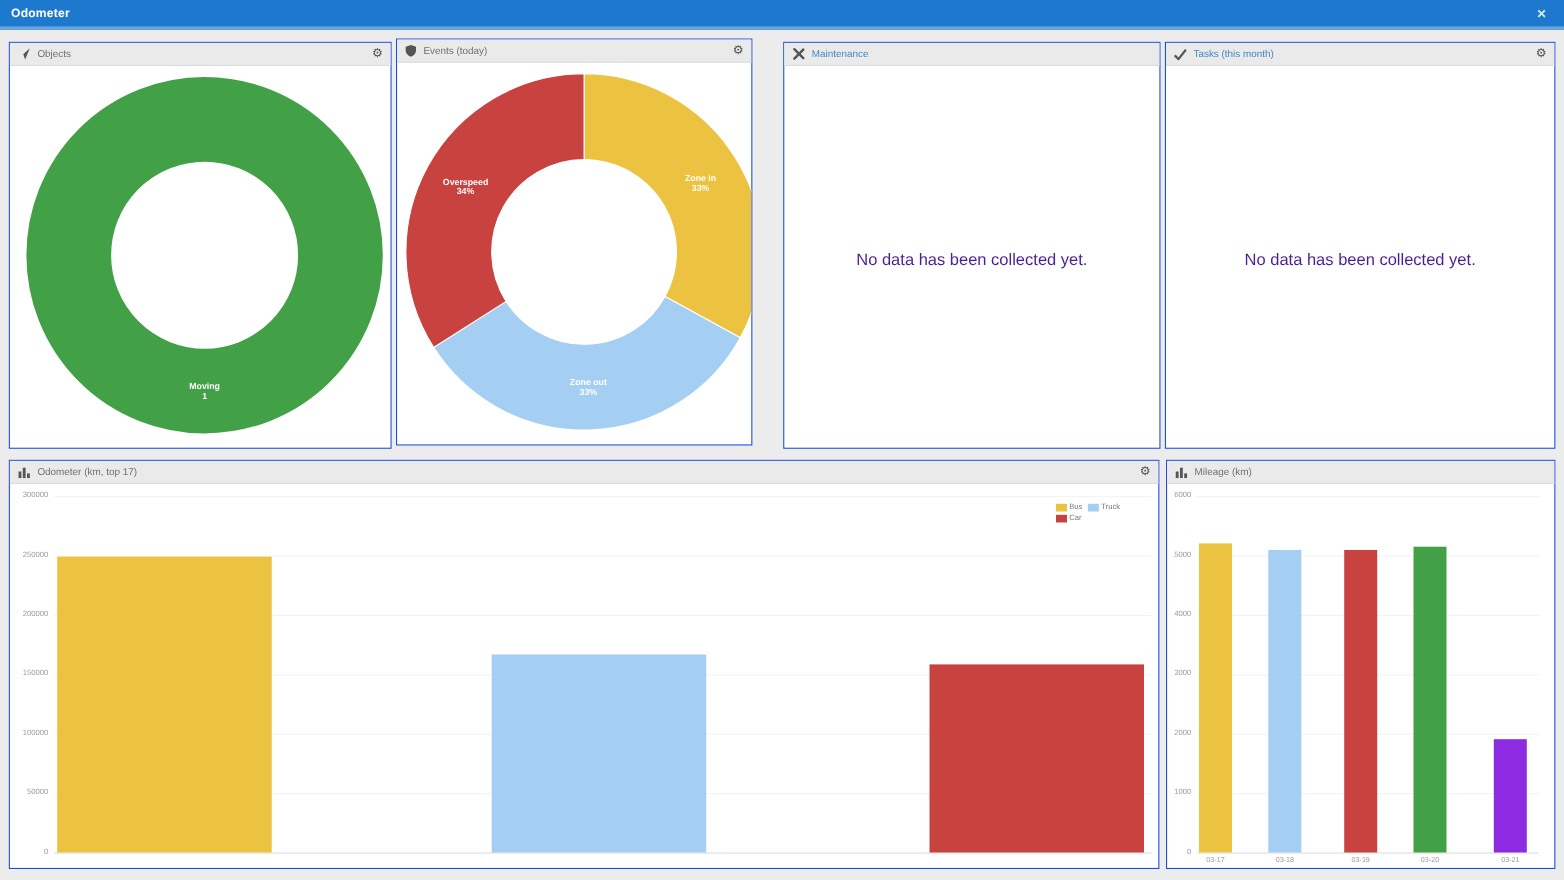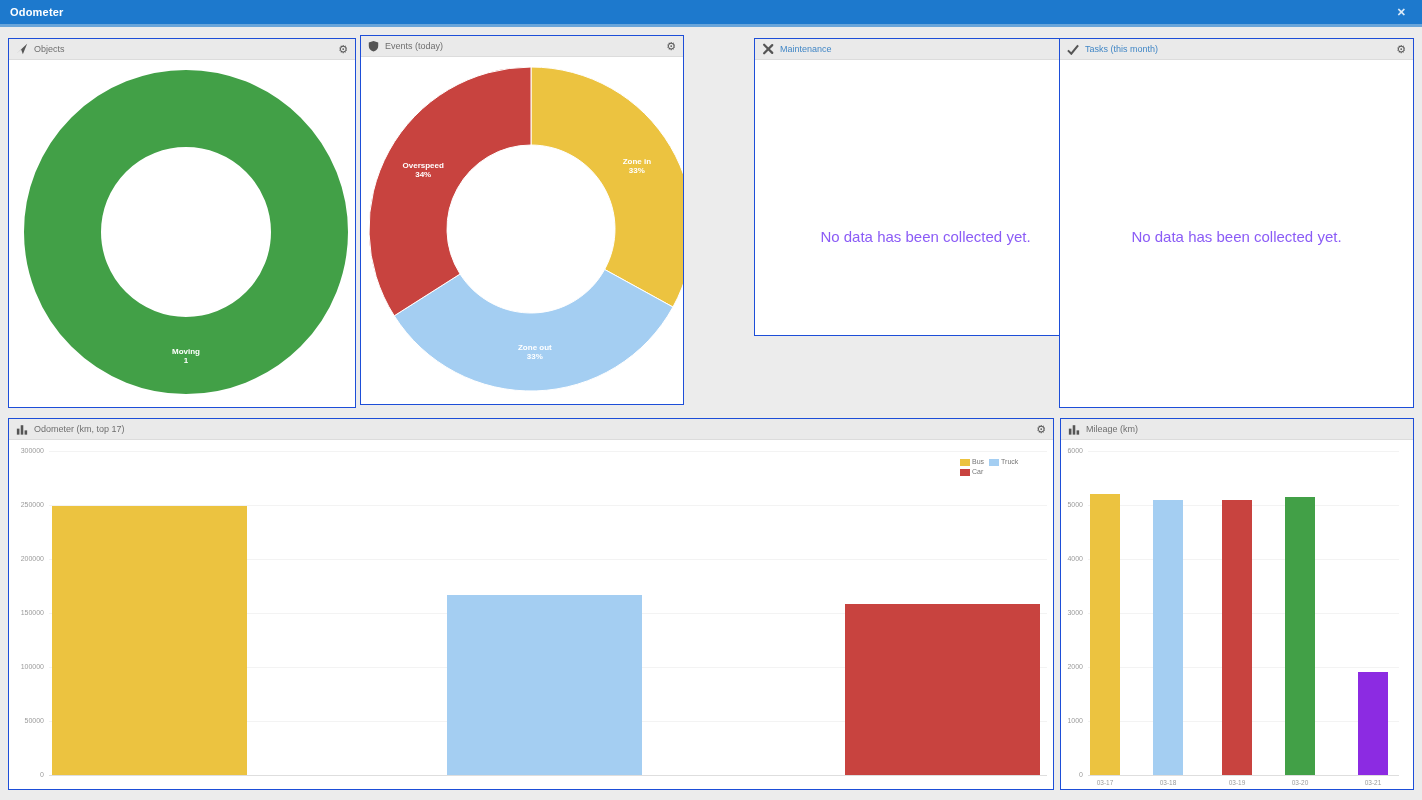--- a/index.html
+++ b/index.html
@@ -11,21 +11,21 @@
   .titlebar .title{color:#ffffff;font-weight:bold;font-size:11px;margin-left:10px;letter-spacing:.2px;}
   .titlebar .close{color:#dcebf8;font-size:11px;font-weight:bold;margin-right:16px;cursor:pointer;}
   
   .panel{position:absolute;background:#ffffff;border:1px solid #1d4ed8;box-sizing:border-box;}
   .phead{height:20px;background:#eaeaea;border-bottom:1px solid #dcdcdc;display:flex;align-items:center;padding:0 7px;gap:6px;}
   .ptitle{font-size:9px;color:#6f6f6f;}
   .phead.blue .ptitle{color:#4287c6;}
   .spacer{flex:1;}
   .gear{font-size:11px;color:#555;line-height:1;cursor:pointer;}
   .pbody{position:relative;width:100%;height:calc(100% - 21px);}
-  .nodata{position:absolute;width:100%;text-align:center;top:168px;font-size:15px;color:#8b5cf6;}
+  .nodata{position:absolute;width:100%;text-align:center;top:168px;font-size:15px;color:#4c1d95;}
   .chart{position:absolute;left:0;top:0;right:0;bottom:0;}
   
   .grid{position:absolute;height:1px;background:#f3f3f3;}
   .grid.zero{background:#dedede;}
   .ytick{position:absolute;font-size:7px;color:#9b9b9b;text-align:right;}
   .xtick{position:absolute;font-size:6.5px;color:#9b9b9b;text-align:center;}
   .bar{position:absolute;}
   .legend{position:absolute;font-size:7px;color:#777;line-height:10px;}
   .legend .item{display:inline-block;margin-right:5px;white-space:nowrap;}
   .legend .sw{display:inline-block;width:10px;height:7px;vertical-align:middle;margin-right:2px;}
@@ -78,21 +78,21 @@
             <path d="M170,10 A162,162 0 0 1 311.9616821671059,250.04409520447786 L243.60976112368454,212.46730862454407 A84,84 0 0 0 170,88 Z" fill="#ecc340" stroke="#ffffff" stroke-width="1"></path>
             <text x="275.87126932148504" y="107.38790586270432" text-anchor="middle" font-size="8" class="donut-label"><tspan x="275.87126932148504">Zone in</tspan><tspan x="275.87126932148504" dy="9">33%</tspan></text>
             <path d="M311.9616821671059,250.04409520447786 A162,162 0 0 1 33.21887606867355,258.8039407865975 L99.07645425783073,217.0094507782357 A84,84 0 0 0 243.60976112368454,212.46730862454407 Z" fill="#a4cef2" stroke="#ffffff" stroke-width="1"></path>
             <text x="173.86352336660977" y="292.939306924985" text-anchor="middle" font-size="8" class="donut-label"><tspan x="173.86352336660977">Zone out</tspan><tspan x="173.86352336660977" dy="9">33%</tspan></text>
             <path d="M33.21887606867355,258.8039407865975 A162,162 0 0 1 169.99999999999997,10 L169.99999999999997,88 A84,84 0 0 0 99.07645425783073,217.0094507782357 Z" fill="#c8433f" stroke="#ffffff" stroke-width="1"></path>
             <text x="62.21427835460476" y="110.74429808548906" text-anchor="middle" font-size="8" class="donut-label"><tspan x="62.21427835460476">Overspeed</tspan><tspan x="62.21427835460476" dy="9">34%</tspan></text>
           </svg></div>
     </div>
   </div>
 
-  <div class="panel" style="left:754px;top:38px;width:343px;height:298px;">
+  <div class="panel" style="left:712px;top:38px;width:343px;height:370px;">
     <div class="phead blue">
       <span class="picon">
         <svg width="12" height="12" viewBox="0 0 14 14">
           <rect x="6" y="-1" width="2.6" height="16" rx="1.3" transform="rotate(45 7 7)" fill="#555"></rect>
           <rect x="6" y="-1" width="2.6" height="16" rx="1.3" transform="rotate(-45 7 7)" fill="#555"></rect>
         </svg>
       </span>
       <span class="ptitle">Maintenance</span>
       <span class="spacer"></span>
     </div>

